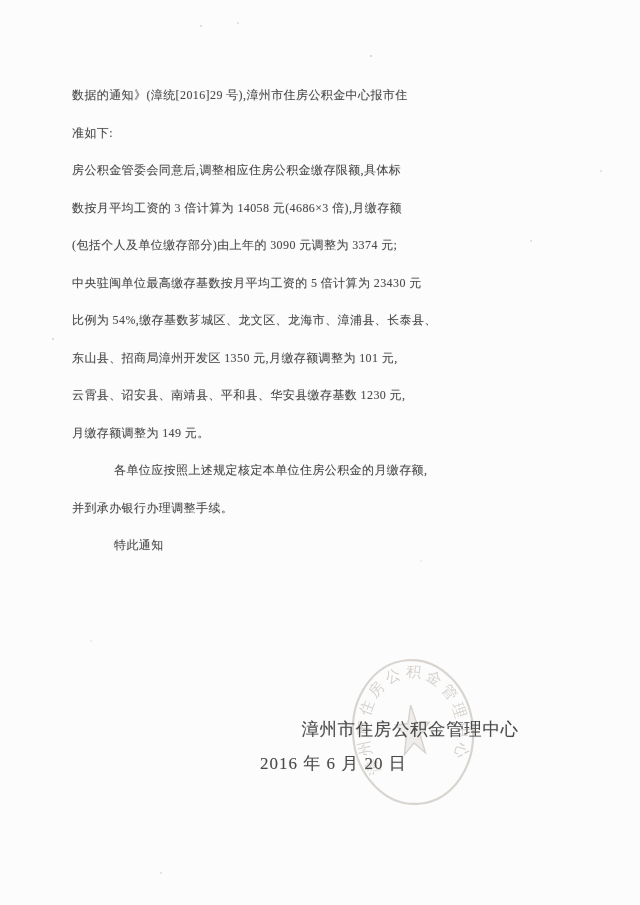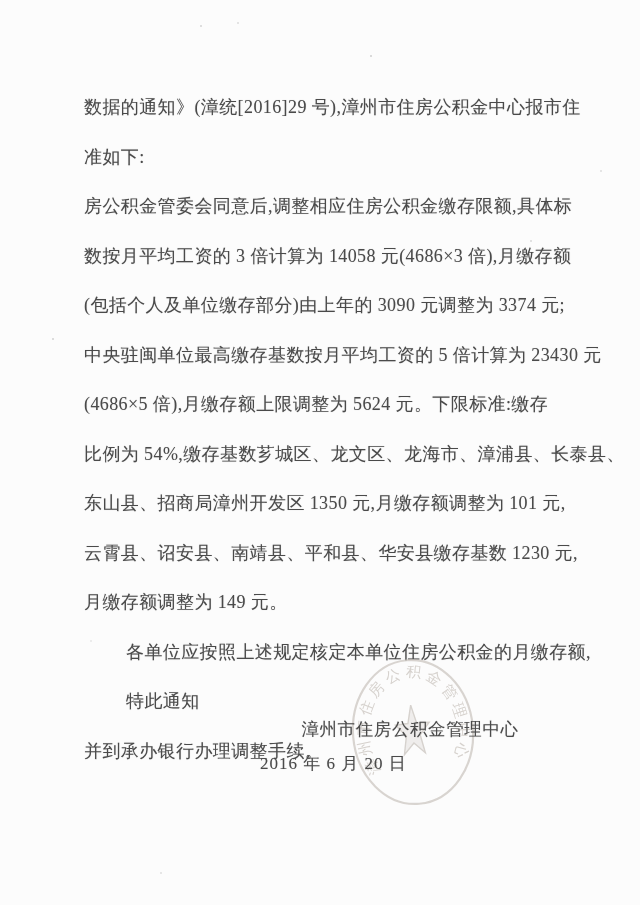--- a/index.html
+++ b/index.html
@@ -33,22 +33,22 @@
       -110px 615px #ececec,
       37px -3px #e4e4e4;
   }
   .content {
     position: absolute;
     left: 68px;
     top: 75px;
     width: 512px;
   }
   .line {
-    margin: 16px;
-    font-size: 18px;
+    margin: 4px;
+    font-size: 12px;
     line-height: 33.5px;
     letter-spacing: 0.4px;
     color: var(--ink);
     white-space: nowrap;
     text-shadow: 0 0 1px rgba(85,85,85,0.30);
   }
   .line.ind { padding-left: 42px; }
 
   .signature {
     position: absolute;
@@ -98,28 +98,27 @@
 <div class="page">
   <div class="noise"></div>
 
   <main class="content">
     <p class="line">数据的通知》(漳统[2016]29 号),漳州市住房公积金中心报市住</p>
     <p class="line">准如下:</p>
     <p class="line">房公积金管委会同意后,调整相应住房公积金缴存限额,具体标</p>
     <p class="line">数按月平均工资的 3 倍计算为 14058 元(4686×3 倍),月缴存额</p>
     <p class="line">(包括个人及单位缴存部分)由上年的 3090 元调整为 3374 元;</p>
     <p class="line">中央驻闽单位最高缴存基数按月平均工资的 5 倍计算为 23430 元</p>
-    <p class="line">(4686×5 倍),月缴存额上限调整为 5624 元。下限标准:缴存</p>
     <p class="line">比例为 54%,缴存基数芗城区、龙文区、龙海市、漳浦县、长泰县、</p>
     <p class="line">东山县、招商局漳州开发区 1350 元,月缴存额调整为 101 元,</p>
     <p class="line">云霄县、诏安县、南靖县、平和县、华安县缴存基数 1230 元,</p>
     <p class="line">月缴存额调整为 149 元。</p>
     <p class="line ind">各单位应按照上述规定核定本单位住房公积金的月缴存额,</p>
+    <p class="line">并到承办银行办理调整手续。</p>
     <p class="line ind">特此通知</p>
-    <p class="line">并到承办银行办理调整手续。</p>
   </main>
 
   <div class="seal">
     <svg viewBox="0 0 146 168" xmlns="http://www.w3.org/2000/svg">
       <ellipse class="ring" cx="73" cy="84" rx="60" ry="72"></ellipse>
       <path id="sealArc" d="M 38,120 A 45,56 0 1 1 108,120" fill="none"></path>
       <text class="ring-text">
         <textPath href="#sealArc" startOffset="0">漳州市住房公积金管理中心</textPath>
       </text>
       <polygon class="star" points="73,57 77.3,75.1 89.9,75.7 79.9,87.4 83.5,105.8 73,95 62.5,105.8 66.1,87.4 56.1,75.7 68.7,75.1">

